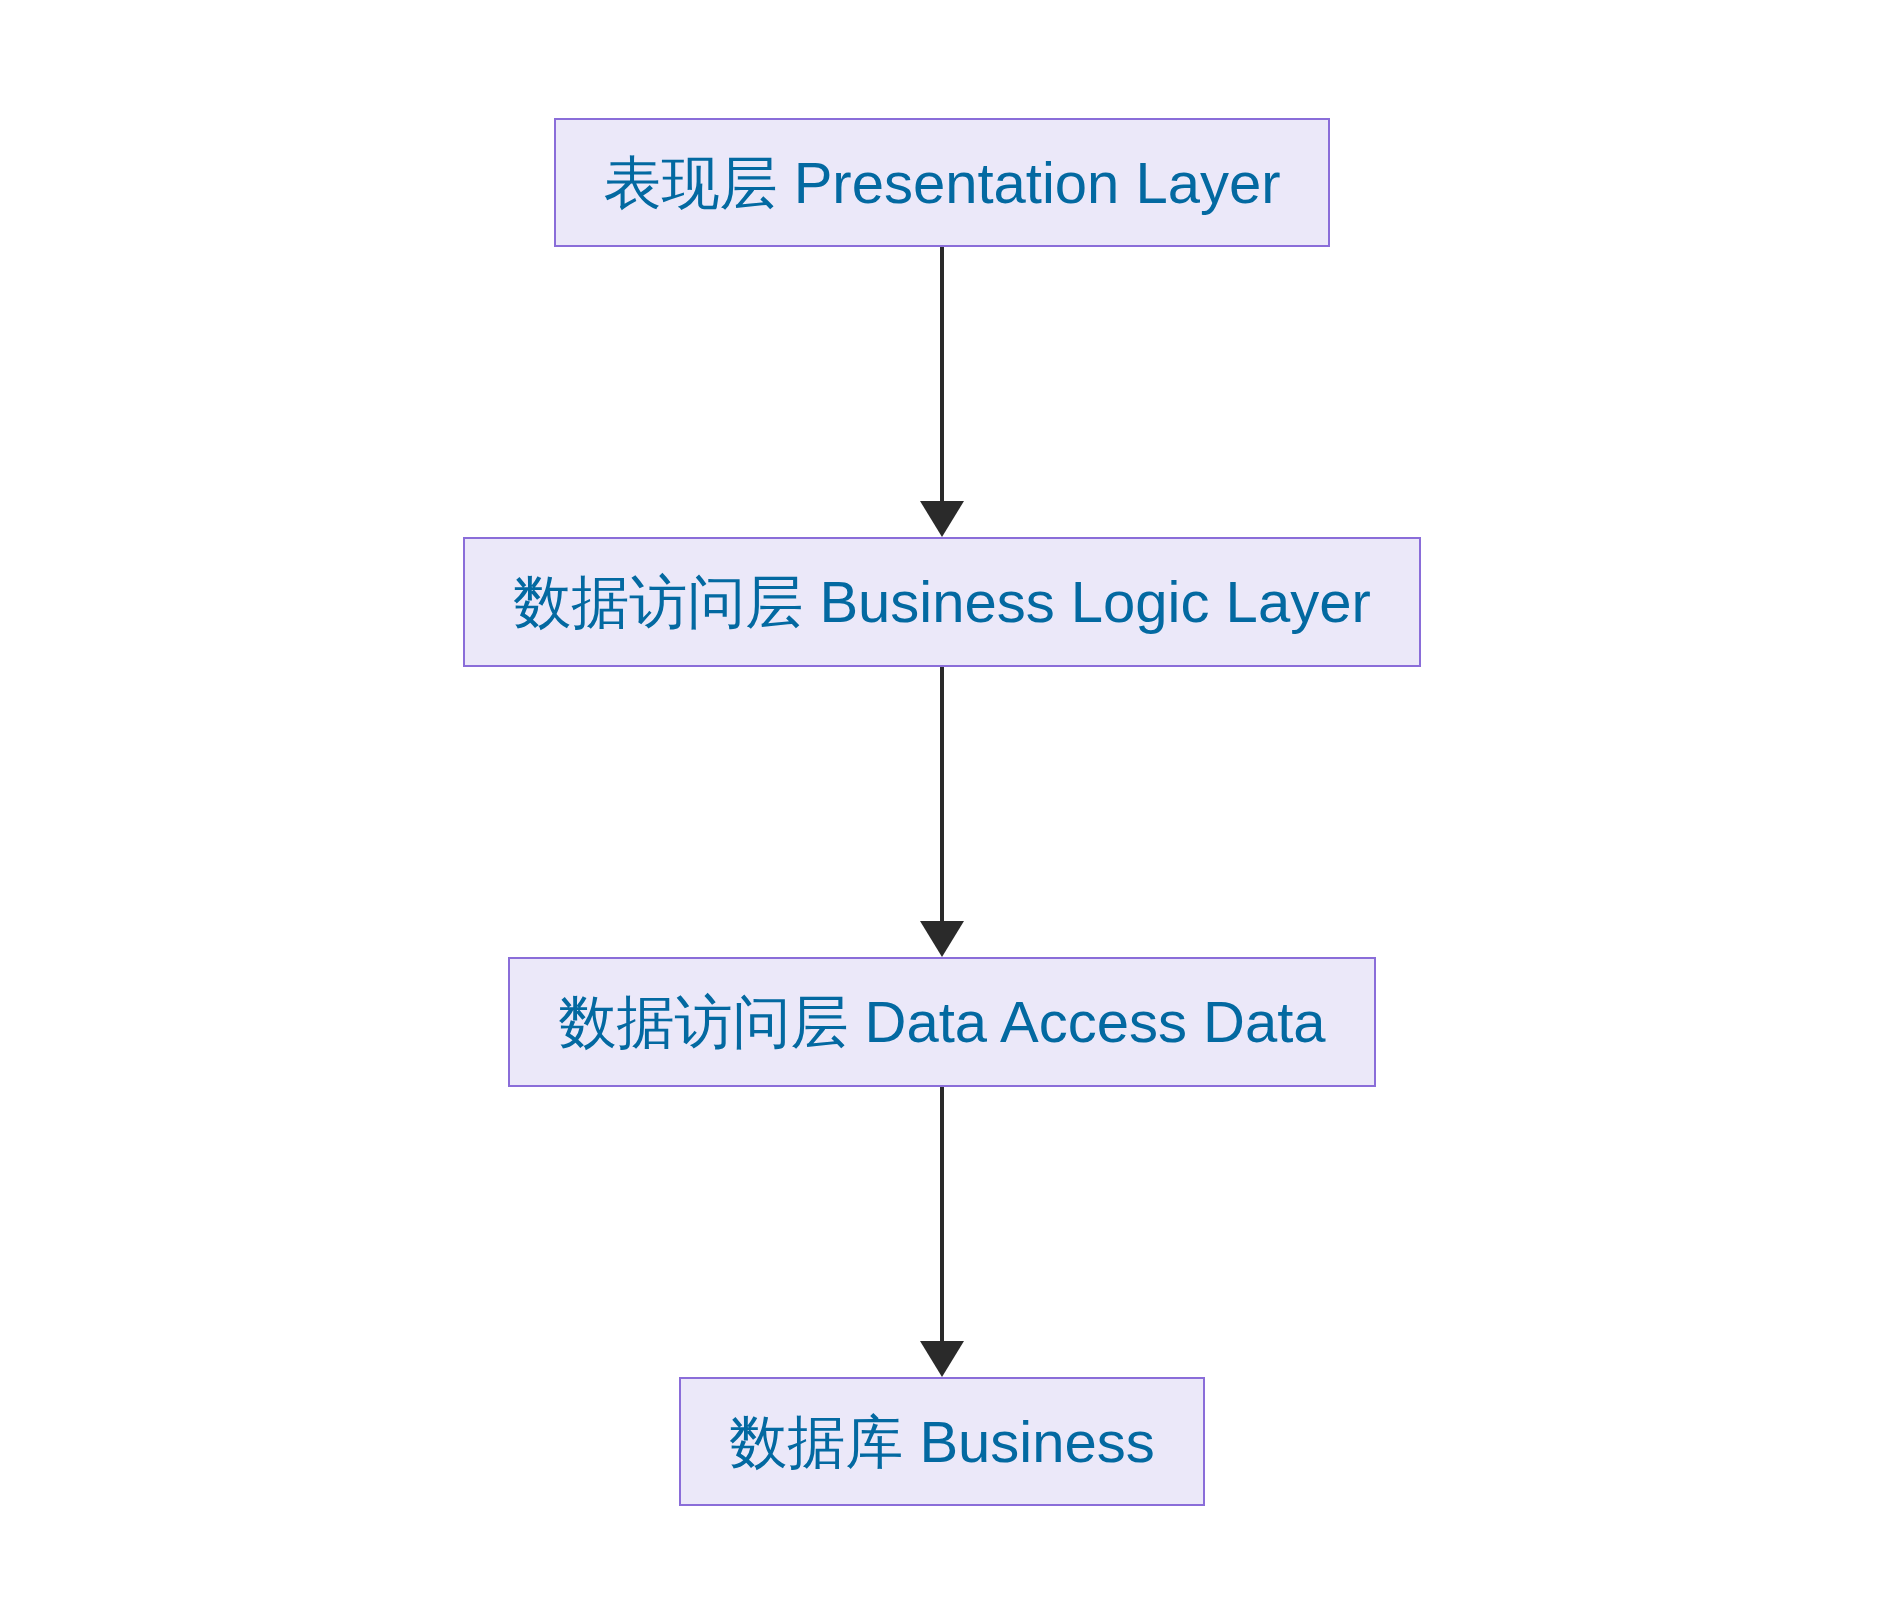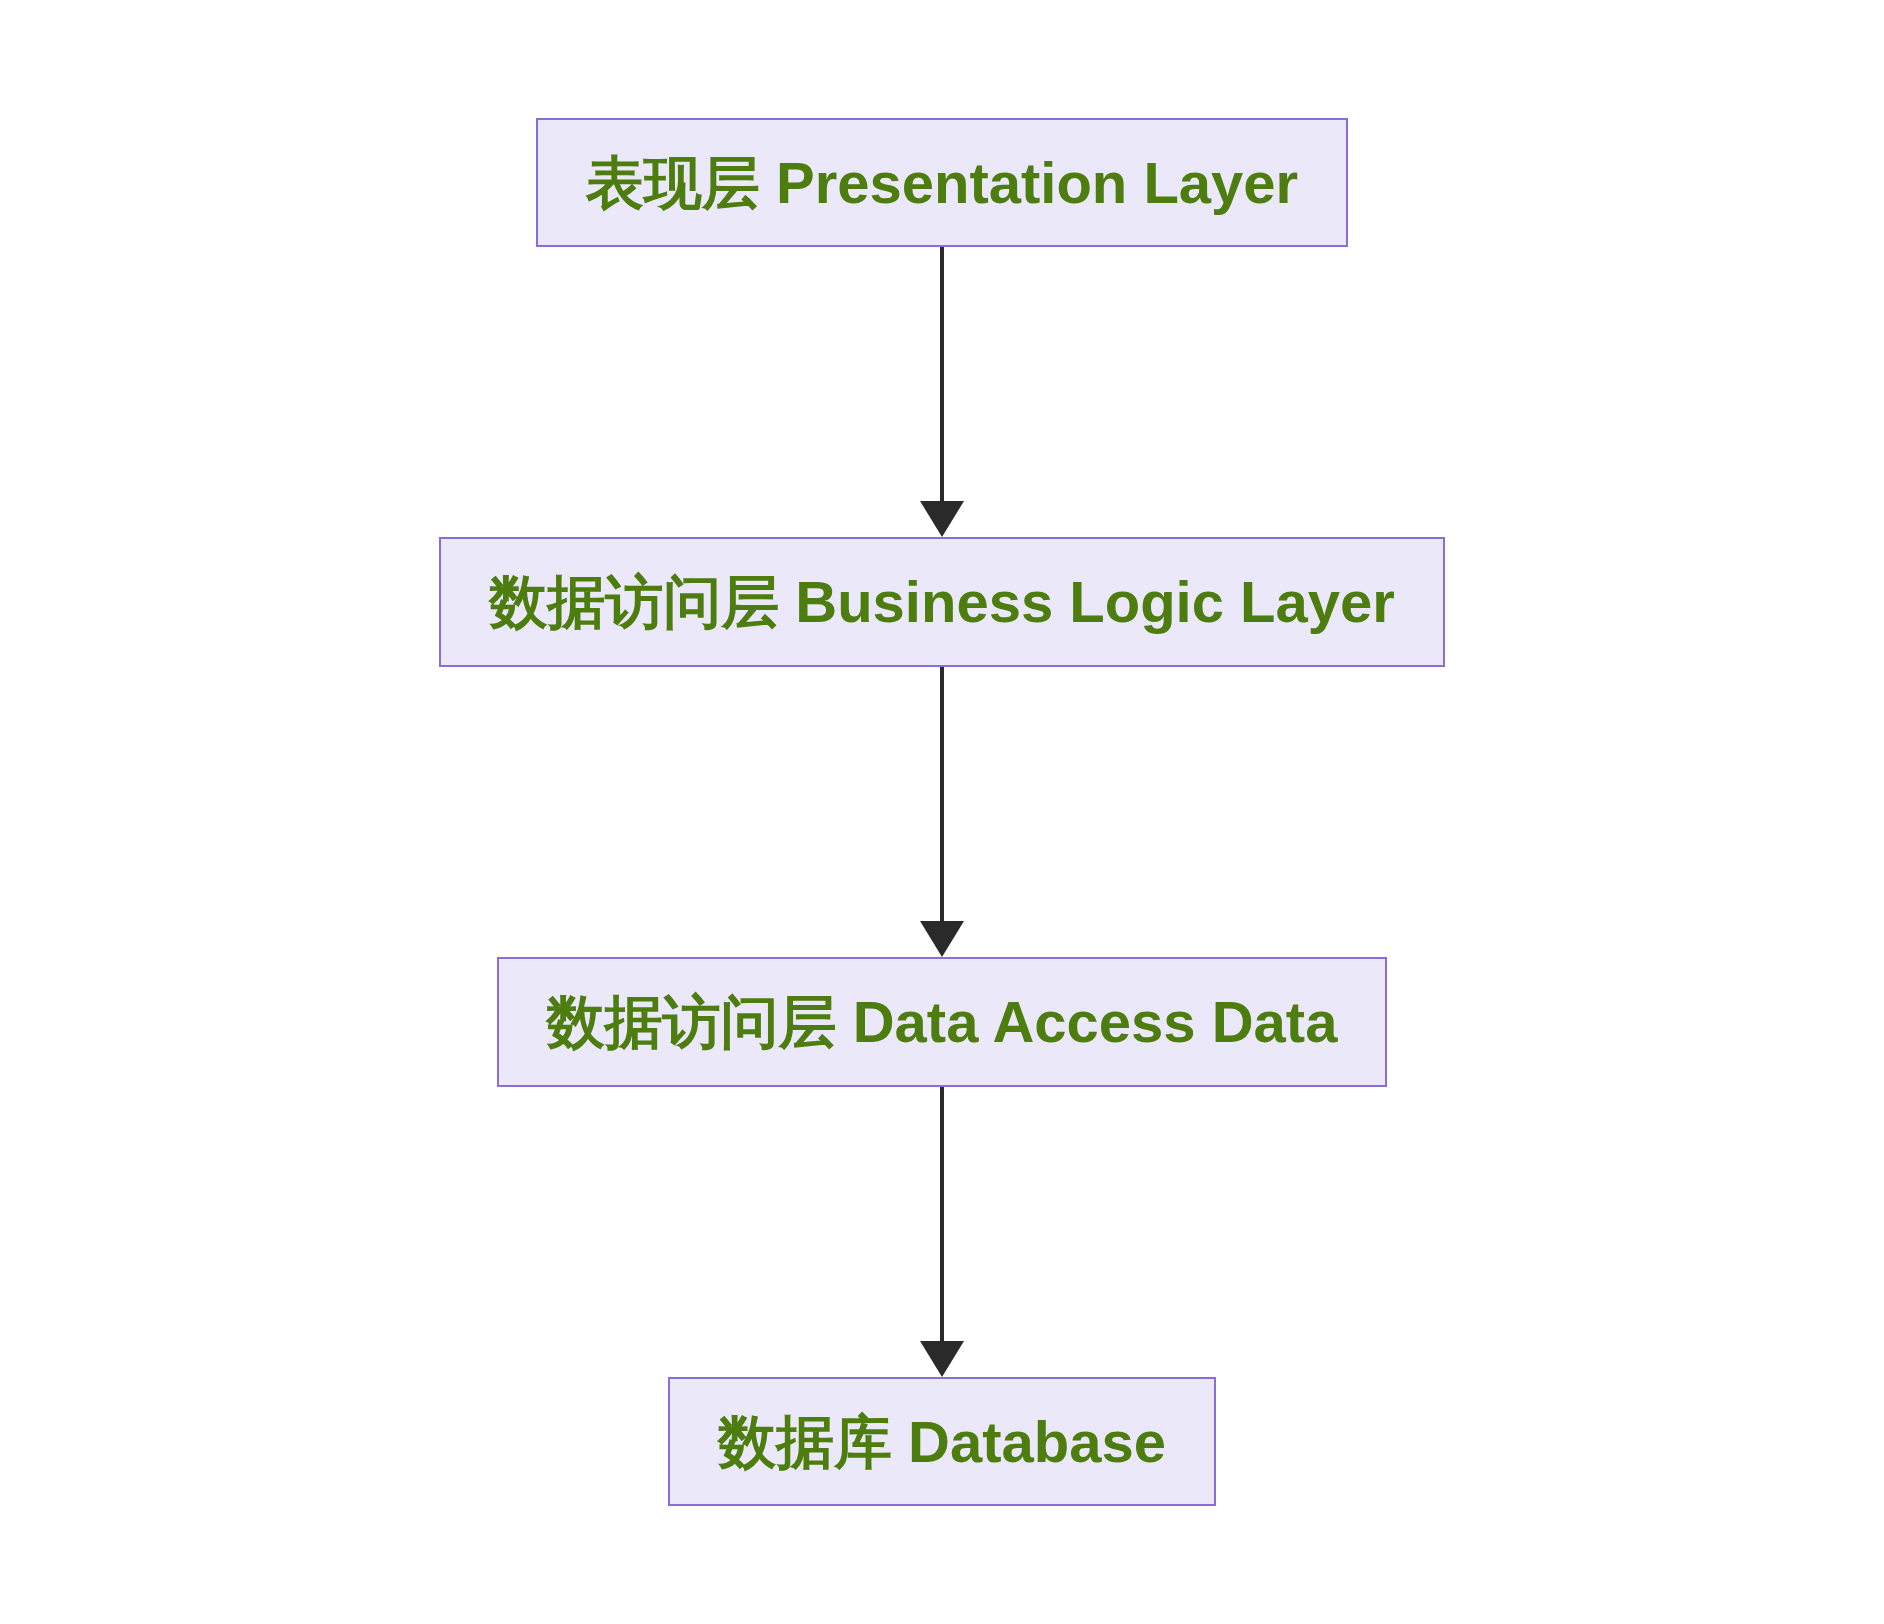--- a/index.html
+++ b/index.html
@@ -28,22 +28,22 @@
     .node-box {
       background: #ebe8f9;
       border: 2px solid #8a6dd9;
       padding: 28px 48px;
       text-align: center;
       white-space: nowrap;
     }
     
     .node-label {
       font-size: 58px;
-      color: #4d7c0f;
-      font-weight: 700;
+      color: #0369a1;
+      font-weight: 400;
       line-height: 1.2;
     }
     
     .arrow-container {
       display: flex;
       flex-direction: column;
       align-items: center;
       height: 290px;
       justify-content: flex-start;
     }
@@ -89,16 +89,16 @@
   <div class="node-box">
     <span class="node-label">数据访问层 Data Access Data</span>
   </div>
 
   <div class="arrow-container">
     <div class="arrow-line"></div>
     <div class="arrow-head"></div>
   </div>
 
   <div class="node-box">
-    <span class="node-label">数据库 Database</span>
+    <span class="node-label">数据库 Business</span>
   </div>
 
 </div>
 
 </body></html>

